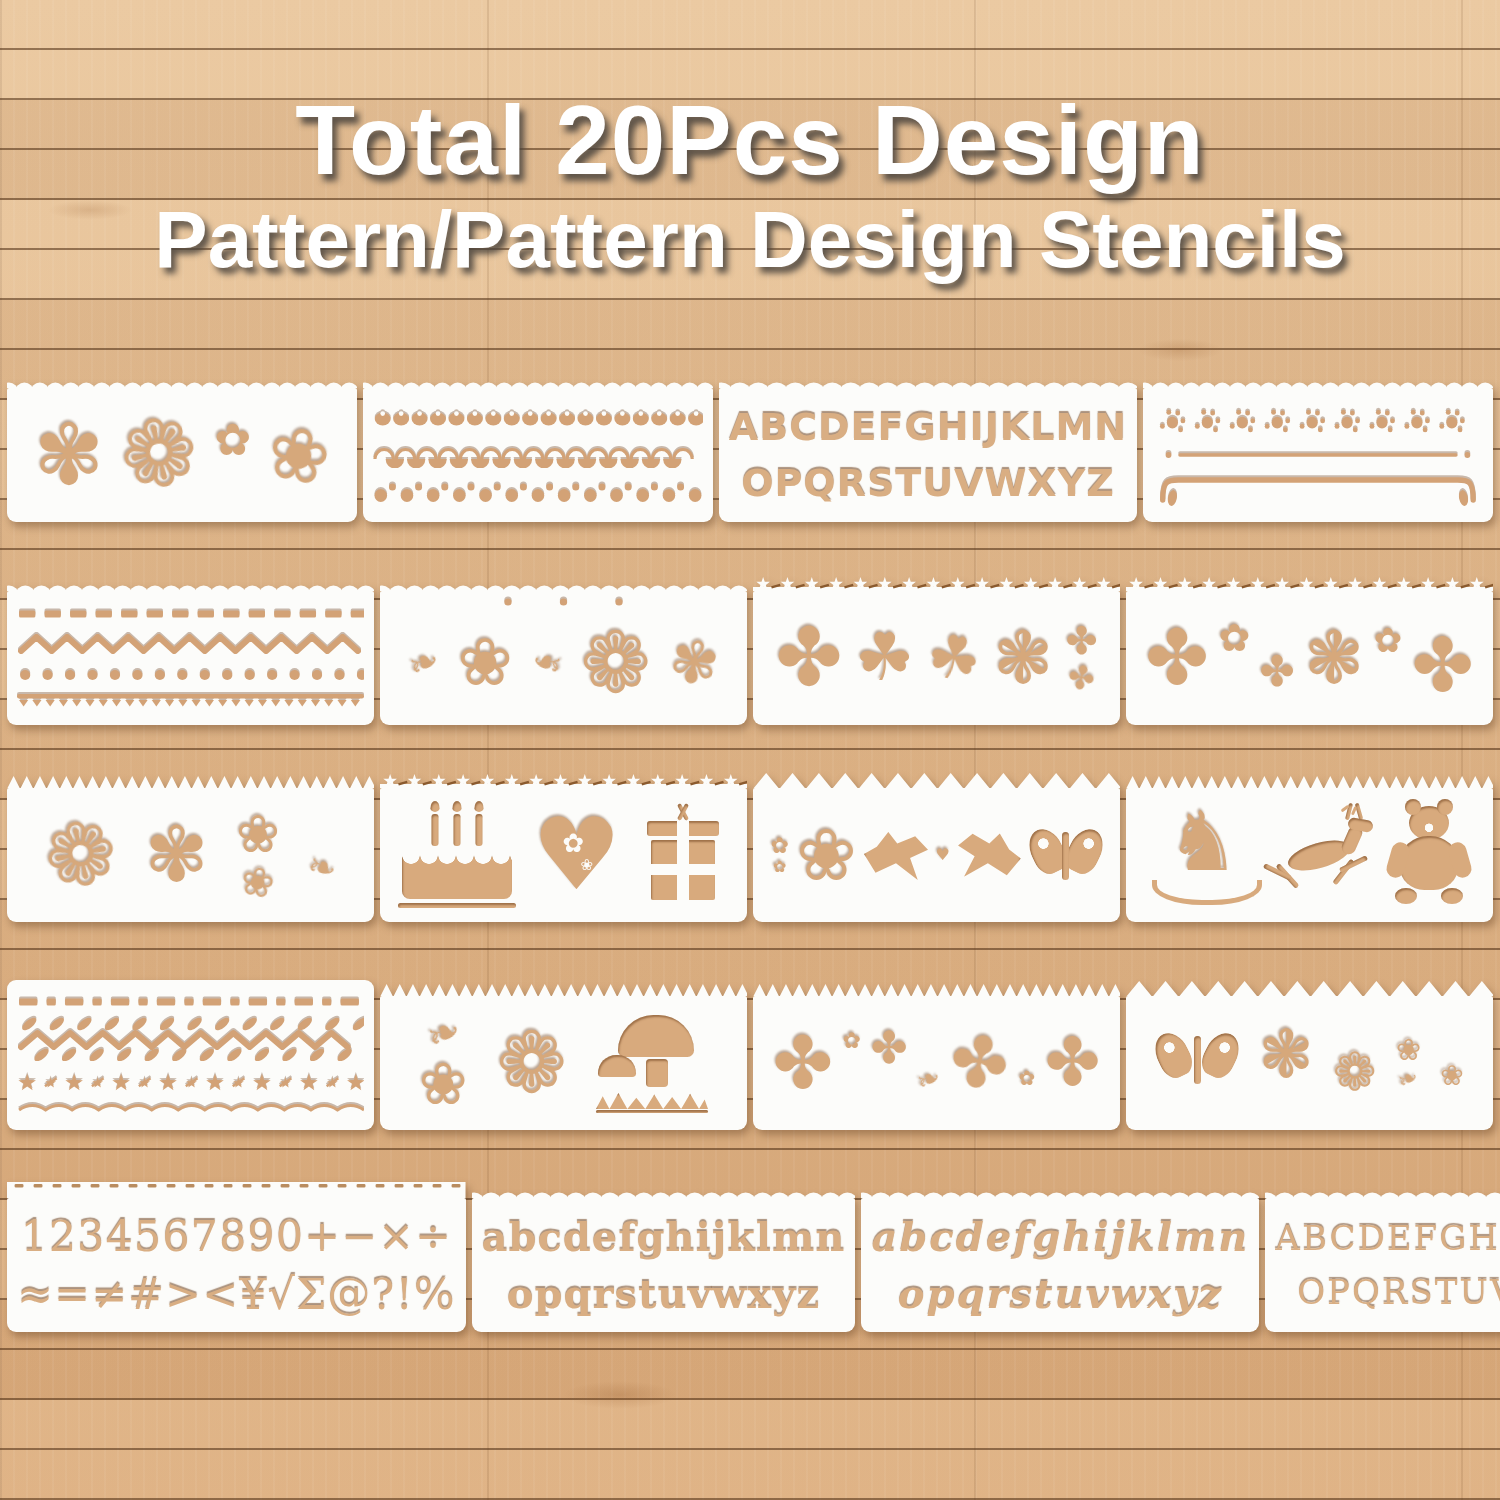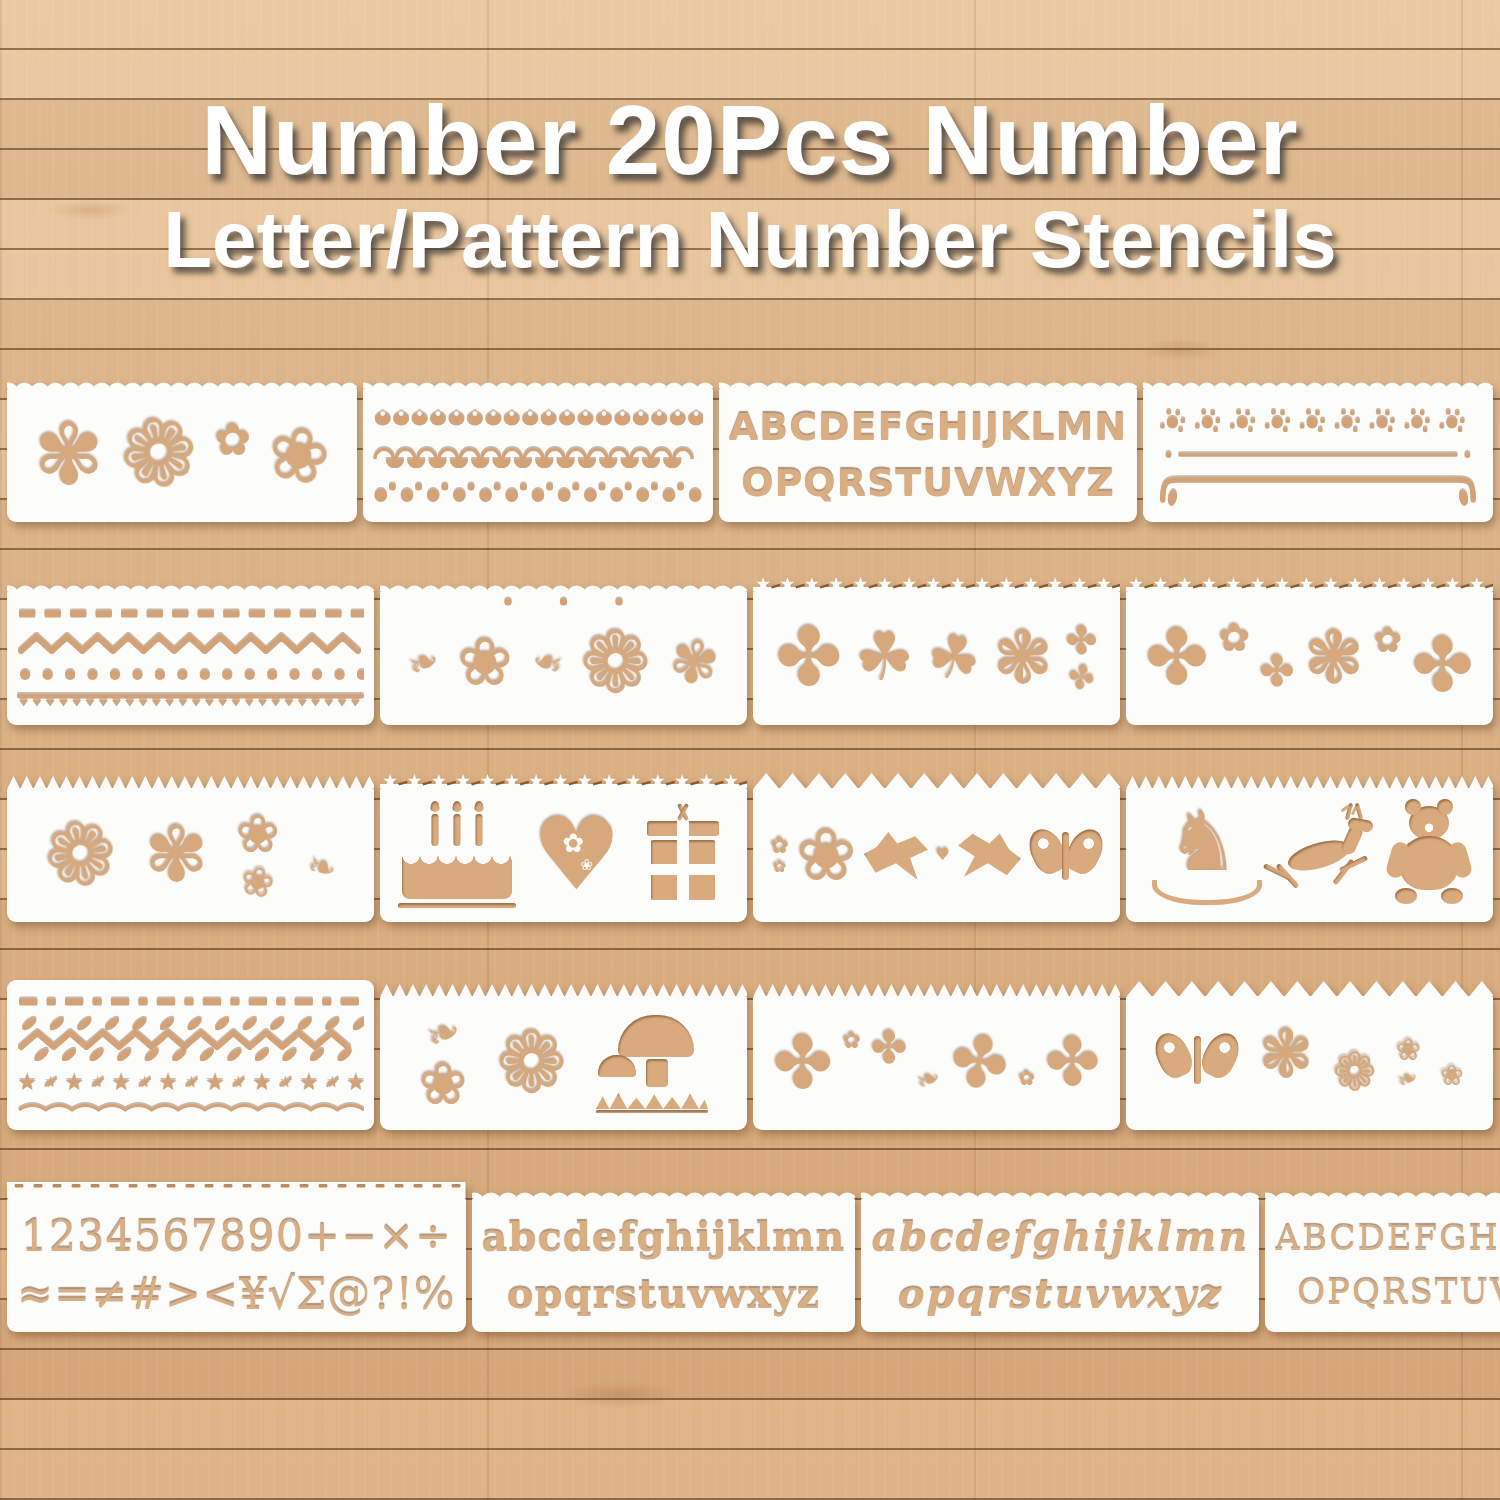--- a/index.html
+++ b/index.html
@@ -122,22 +122,22 @@
   .rot-n12{transform:rotate(-12deg);} .rot-12{transform:rotate(12deg);}
   .rot-n25{transform:rotate(-25deg);} .rot-160{transform:scaleX(-1) rotate(-20deg);}
 </style>
 </head>
 <body>
 
 <div class="canvas">
   <div class="knots"></div>
 
   <header class="title">
-    <div class="t1">Number 20Pcs Number</div>
-    <div class="t2">Letter/Pattern Number Stencils</div>
+    <div class="t1">Total 20Pcs Design</div>
+    <div class="t2">Pattern/Pattern Design Stencils</div>
   </header>
 
   <div class="srow r1">
 
     <article class="stencil">
       <div class="edge">
           <svg viewBox="0 0 362 16" preserveAspectRatio="none">
             <circle cx="2" cy="20" r="9.5" fill="#fcfcfa"></circle>
             <circle cx="18" cy="20" r="9.5" fill="#fcfcfa"></circle>
             <circle cx="34" cy="20" r="9.5" fill="#fcfcfa"></circle>

